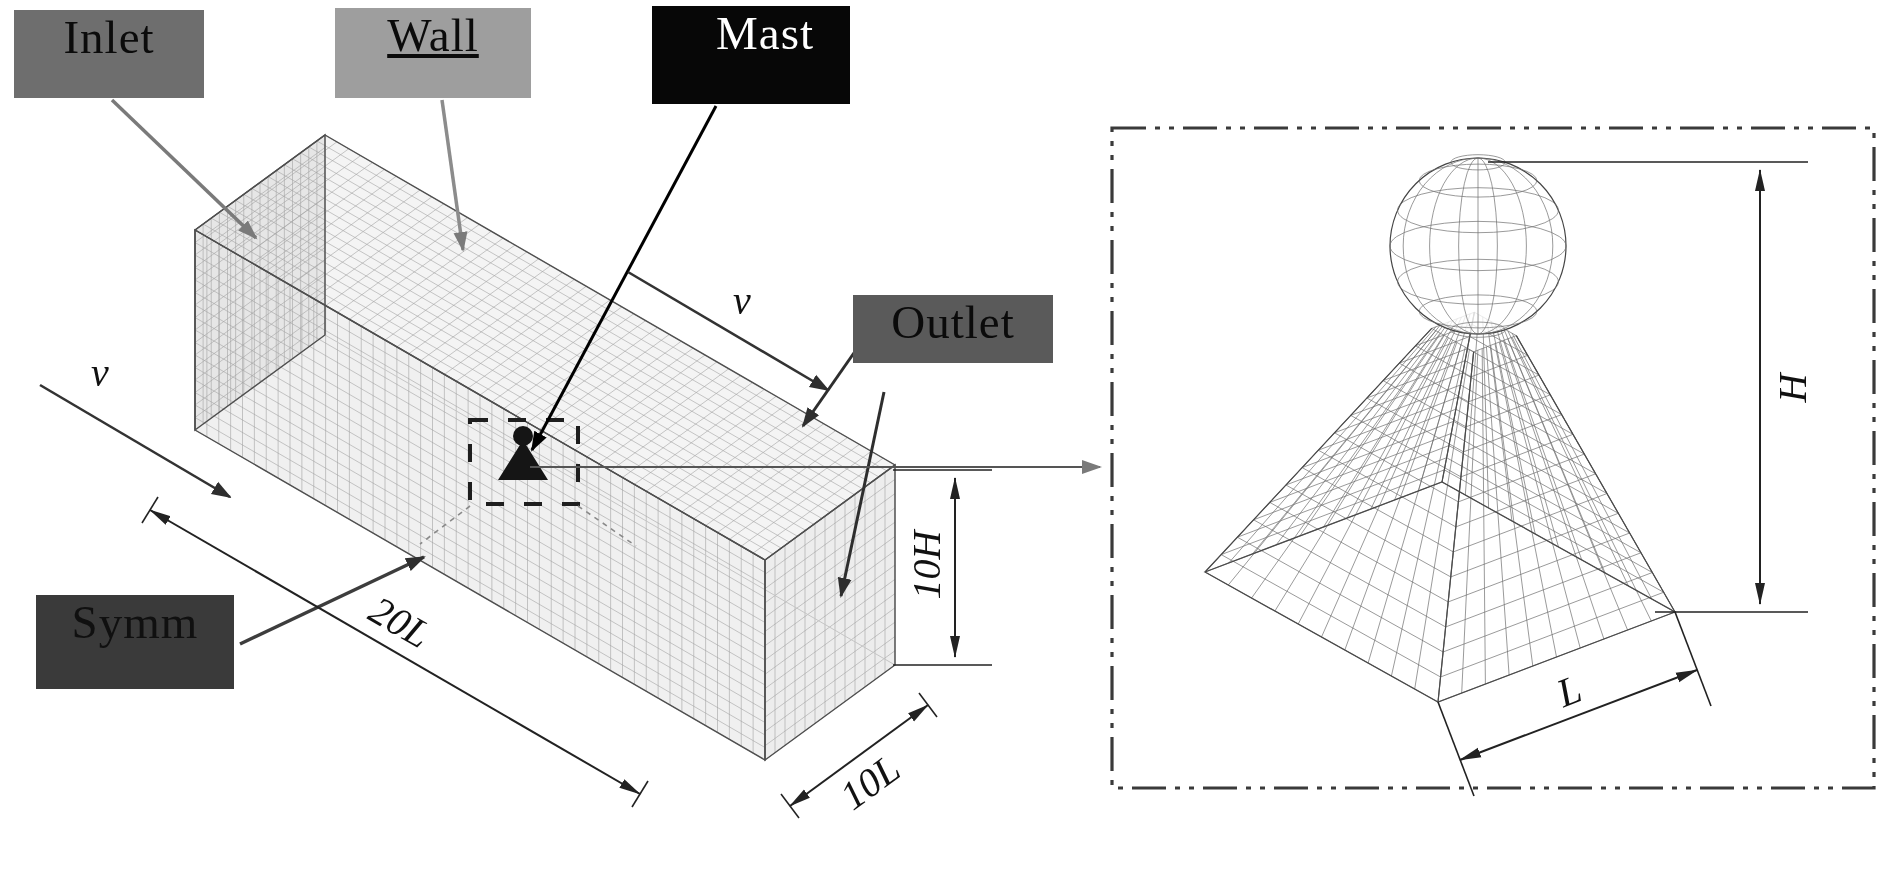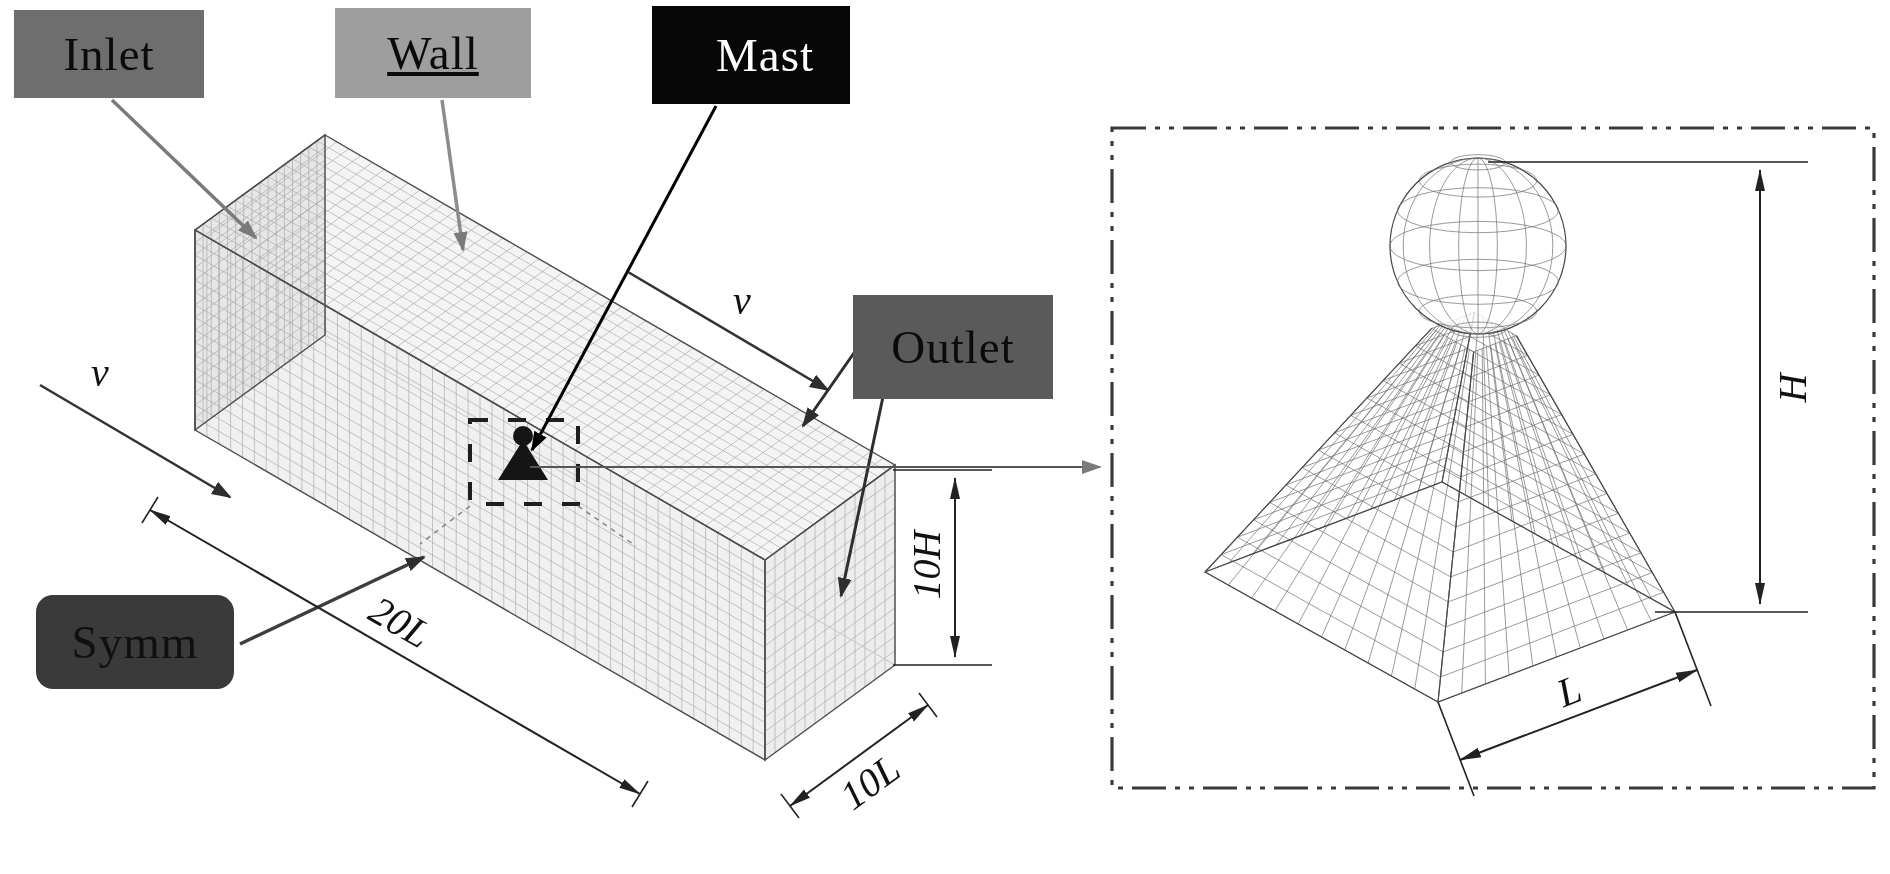--- a/index.html
+++ b/index.html
@@ -1,21 +1,21 @@
 <!DOCTYPE html>
 <html><head>
 <meta charset="utf-8">
 <style>
   * { margin:0; padding:0; box-sizing:border-box; }
   html,body { background:#ffffff; }
   body { width:1890px; height:874px; overflow:hidden; font-family:"Liberation Serif", serif; }
   .canvas { position:relative; width:1890px; height:874px; background:#fff; }
   .canvas > svg { position:absolute; left:0; top:0; }
   .label-box {
-    position:absolute; display:flex; align-items:center; justify-content:center;
+    position:absolute; display:flex; align-items:flex-start; justify-content:center;
     font-size:47px; color:#0b0b0b; letter-spacing:1px;
   }
   .dim {
     position:absolute; font-style:italic; font-size:40px; color:#111;
     width:140px; text-align:center; transform-origin:center;
     font-family:"Liberation Serif", serif; white-space:nowrap;
   }
 </style>
 </head>
 <body>
@@ -377,24 +377,24 @@
 
   <div class="label-box" id="lb-inlet" style="left: 14px; top: 10px; width: 190px; height: 88px; background: rgb(110, 110, 110);">
     <span>Inlet</span>
   </div>
   <div class="label-box" id="lb-wall" style="left: 335px; top: 8px; width: 196px; height: 90px; background: rgb(158, 158, 158); text-decoration: underline;">
     <span>Wall</span>
   </div>
   <div class="label-box" id="lb-mast" style="left: 652px; top: 6px; width: 198px; height: 98px; background: rgb(7, 7, 7); color: rgb(255, 255, 255); padding-left: 28px;">
     <span>Mast</span>
   </div>
-  <div class="label-box" id="lb-outlet" style="left: 853px; top: 295px; width: 200px; height: 104px; background: rgb(90, 90, 90);">
+  <div class="label-box" id="lb-outlet" style="left: 853px; top: 295px; width: 200px; height: 68px; background: rgb(90, 90, 90);">
     <span>Outlet</span>
   </div>
-  <div class="label-box" id="lb-symm" style="left: 36px; top: 595px; width: 198px; height: 94px; background: rgb(58, 58, 58); color: rgb(16, 16, 16); border-radius: 17px;">
+  <div class="label-box" id="lb-symm" style="left: 36px; top: 595px; width: 198px; height: 94px; background: rgb(58, 58, 58); color: rgb(16, 16, 16);">
     <span>Symm</span>
   </div>
 
   <div class="dim" style="left:100px; top:372px; transform:translate(-50%,-50%);">v</div>
   <div class="dim" style="left:742px; top:300px; transform:translate(-50%,-50%);">v</div>
   <div class="dim" style="left:400px; top:622px; transform:translate(-50%,-50%) rotate(30deg);">20L</div>
   <div class="dim" style="left:870px; top:782px; transform:translate(-50%,-50%) rotate(-36deg);">10L</div>
   <div class="dim" style="left:926px; top:565px; transform:translate(-50%,-50%) rotate(-90deg);">10H</div>
   <div class="dim" style="left:1792px; top:388px; transform:translate(-50%,-50%) rotate(-90deg);">H</div>
   <div class="dim" style="left:1569px; top:691px; transform:translate(-50%,-50%) rotate(-21deg);">L</div>

